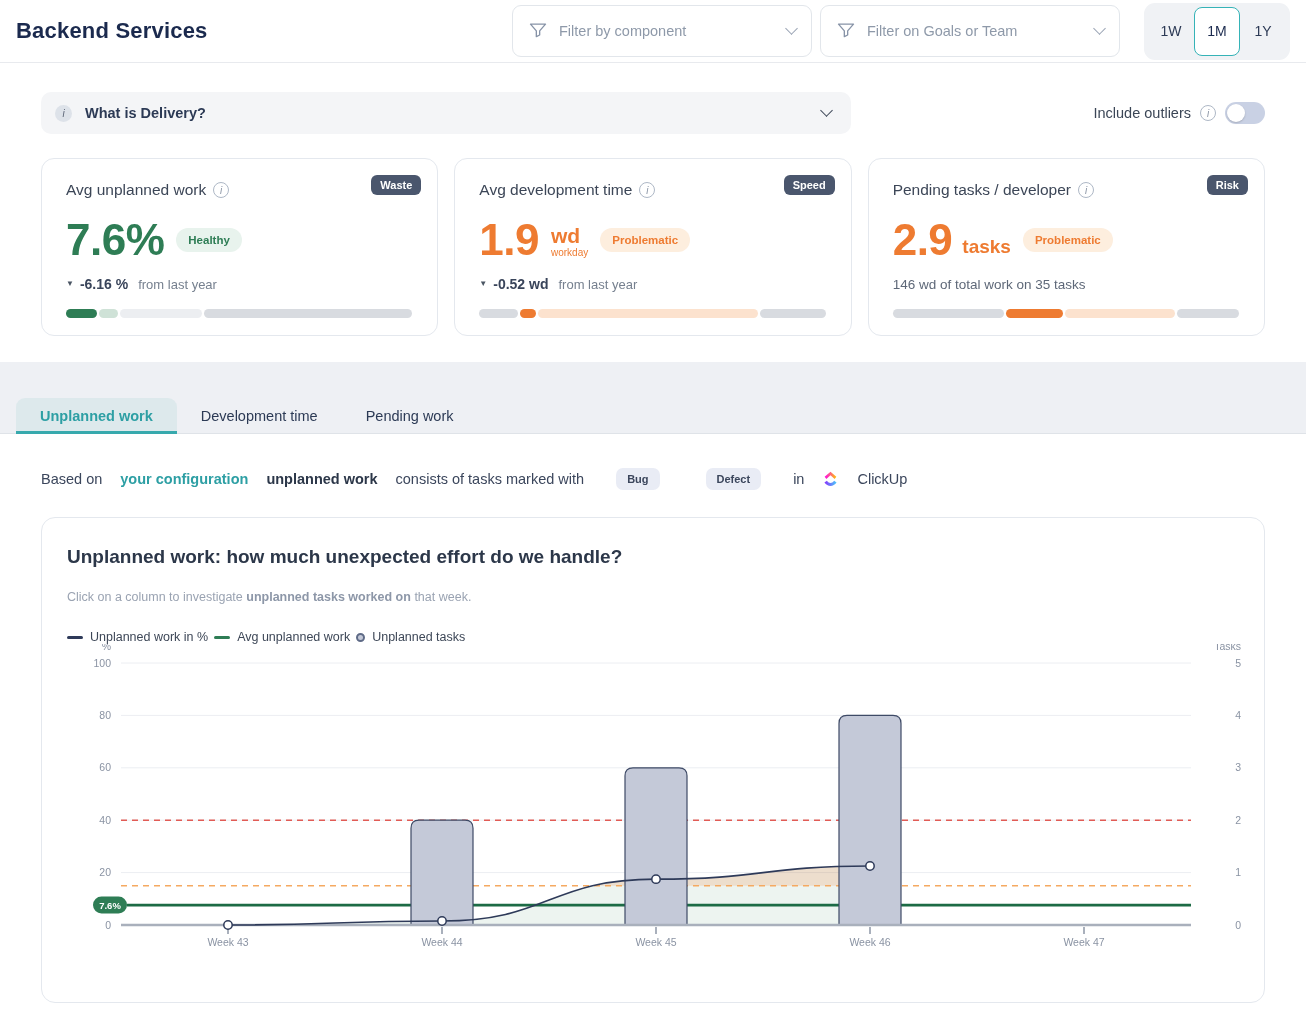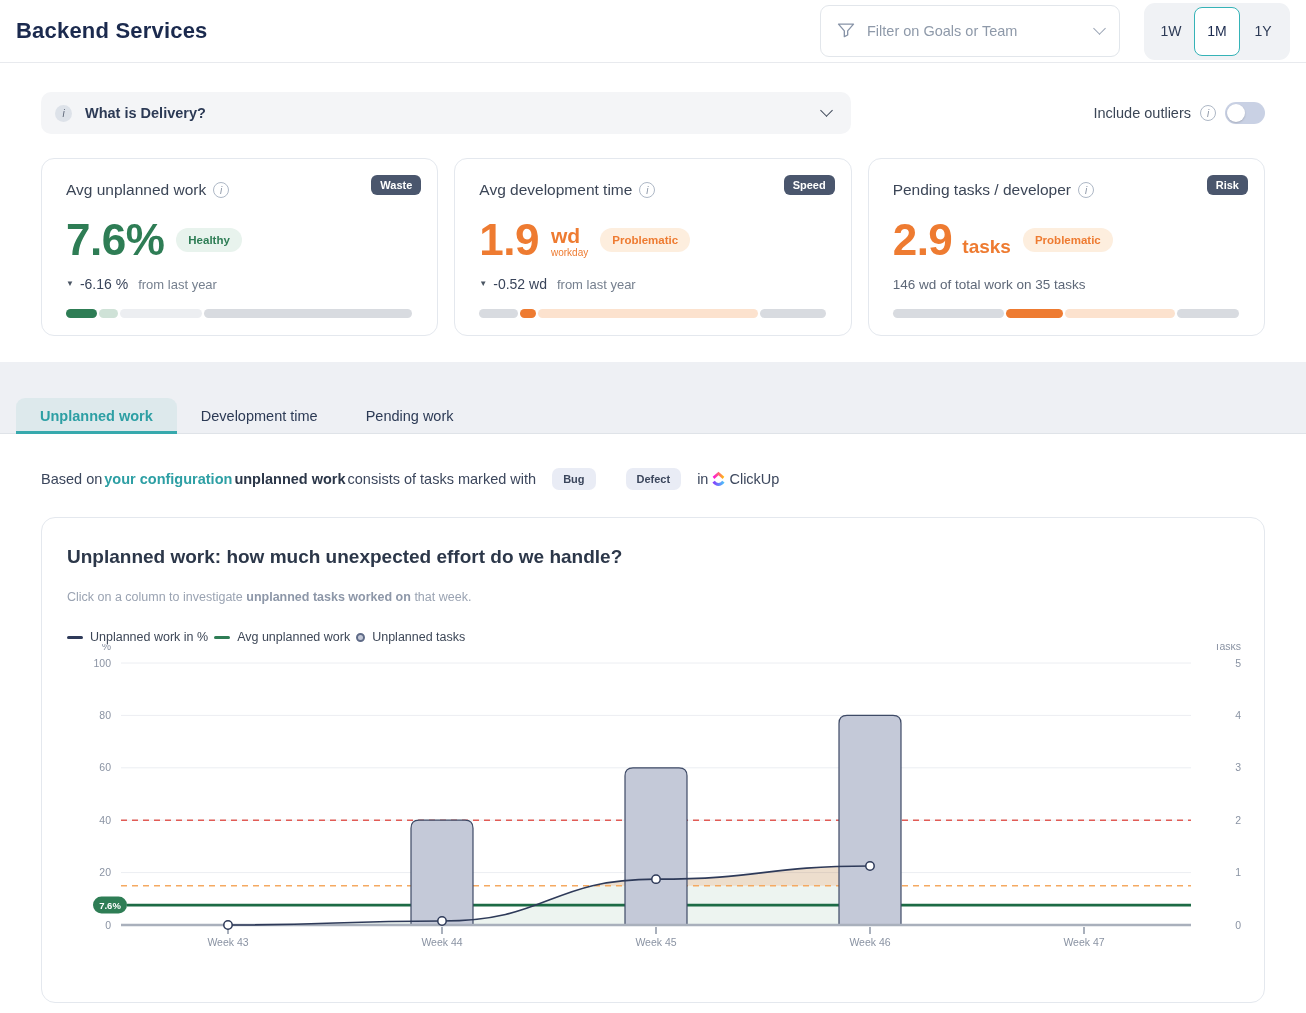--- a/index.html
+++ b/index.html
@@ -54,38 +54,38 @@
   .green{color:#2e7d55}.orange{color:#ee7b31}
   .unit-stack{display:flex;flex-direction:column;line-height:1;margin-top:2px}
   .unit-stack .u{font-size:21px;font-weight:700;color:#ee7b31}
   .unit-stack .uc{font-size:10px;color:#ee7b31;margin-top:2px}
   .unit-inline{font-size:19px;font-weight:700;color:#ee7b31;margin-top:14px;margin-left:-2px}
   .chip{font-size:11.5px;font-weight:700;padding:6px 12px;border-radius:13px}
   .chip.healthy{background:#e8f3ed;color:#2e7d55}
   .chip.problematic{background:#fdeede;color:#ee7b31}
   .delta-row{display:flex;align-items:center;gap:6px;margin-top:10px;height:18px}
   .tri{font-size:8px;color:#4a5563;line-height:1}
-  .delta-val{font-size:14px;font-weight:400;color:#39445a}
+  .delta-val{font-size:14px;font-weight:700;color:#39445a}
   .delta-cap{font-size:13px;color:#76808f;margin-left:4px}
   .subtext{font-size:13.5px;color:#5e6878;margin-top:12px;height:16px}
   .progress{display:flex;gap:2px;margin-top:16px}
   .progress .seg{height:9px;border-radius:5px}
 
   
   .band{background:#eef0f4;height:72px;display:flex;align-items:flex-end;padding:0 16px;position:relative}
   .band::after{content:'';position:absolute;left:0;right:0;bottom:0;height:1px;background:#dfe3e8}
   .tab{height:36px;padding:0 24px;display:flex;align-items:center;font-size:14.5px;font-weight:500;
        color:#2c3a55;cursor:pointer;position:relative;z-index:1}
   .tab.active{background:#dde9ec;color:#2d9fa4;font-weight:700;border-radius:9px 9px 0 0;
               box-shadow:inset 0 -3px 0 #37a9ad}
 
   
   .content{padding:0 41px}
   .config-note{margin-top:34px;font-size:14.5px;color:#3b465c;display:flex;align-items:center;
-               gap:2px;white-space:nowrap}
+               gap:18px;white-space:nowrap}
   .config-note .link{color:#2d9fa4;font-weight:600;cursor:pointer}
   .config-note .bold{color:#2c3749;font-weight:700}
   .tag-chip{background:#e9ecf5;color:#3b465c;font-size:11px;font-weight:600;padding:5px 11px;
             border-radius:7px;margin:0 14px}
   .cu-icon{width:15px;height:17px;margin:0 1px}
 
   
   .chart-card{margin-top:27px;height:486px;border:1px solid #e4e8ee;border-radius:14px;
               padding:28px 25px 0;position:relative;background:#fff}
   .chart-title{font-size:19px;font-weight:700;color:#2c3749}
@@ -101,20 +101,29 @@
                 cursor:pointer;border-radius:0 0 14px 14px}
   .chart-footer .label{font-size:14.5px;font-weight:600;color:#1b2a4e}
   .chart-footer .chev{border-color:#9aa3b2;margin-top:-3px}
 </style>
 </head>
 <body>
 
 <div class="header">
   <div class="page-title">Backend Services</div>
   <div class="header-right">
+    <div class="select">
+      <span>
+        <svg width="20" height="20" viewBox="0 0 24 24" fill="none" stroke="#8793a7" stroke-width="1.6">
+          <path d="M3 5h18l-7 8v5l-4 2v-7L3 5z" stroke-linejoin="round"></path>
+          </svg>
+      </span>
+      <span>Filter by component</span>
+      <span class="chev"></span>
+    </div>
     <div class="select">
       <span>
         <svg width="20" height="20" viewBox="0 0 24 24" fill="none" stroke="#8793a7" stroke-width="1.6">
           <path d="M3 5h18l-7 8v5l-4 2v-7L3 5z" stroke-linejoin="round"></path>
           </svg>
       </span>
       <span>Filter on Goals or Team</span>
       <span class="chev"></span>
     </div>
     <div class="range-group">

